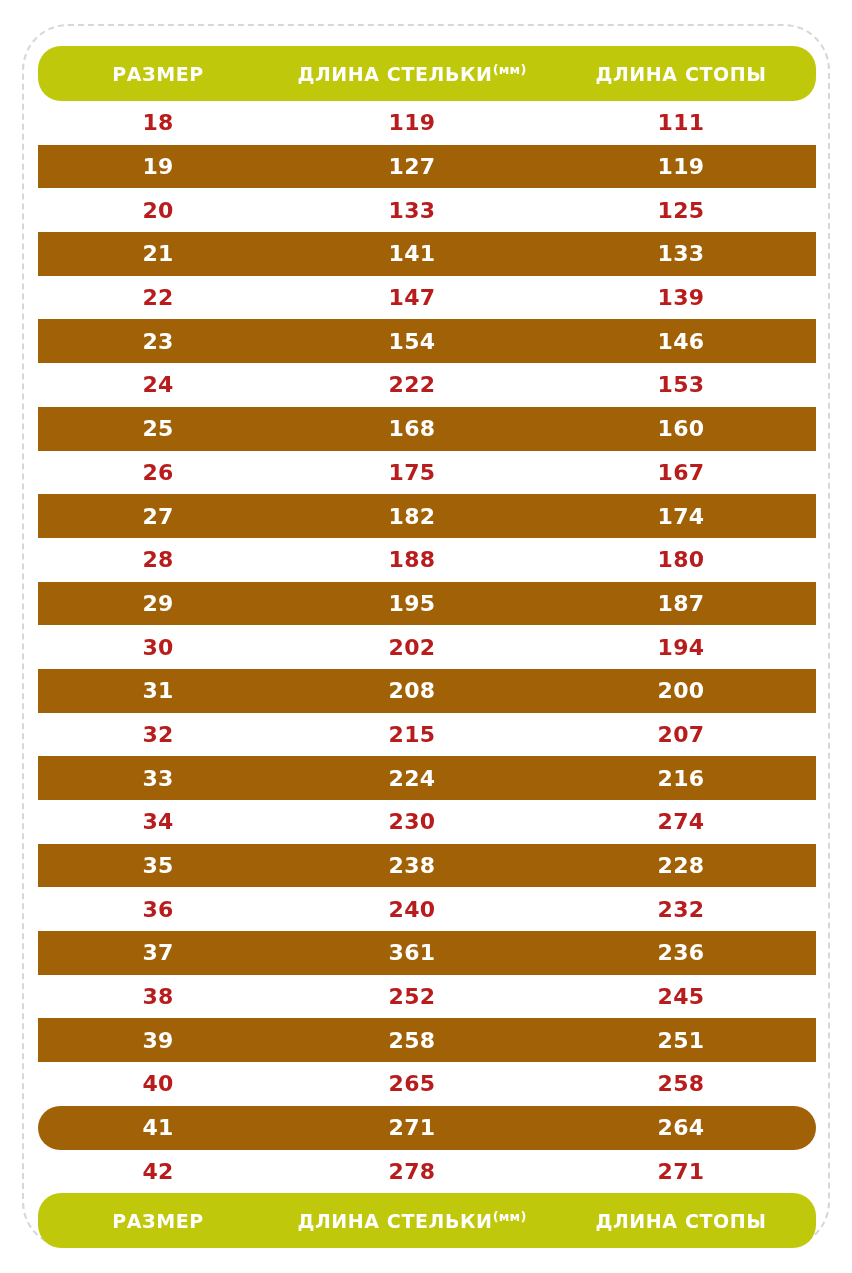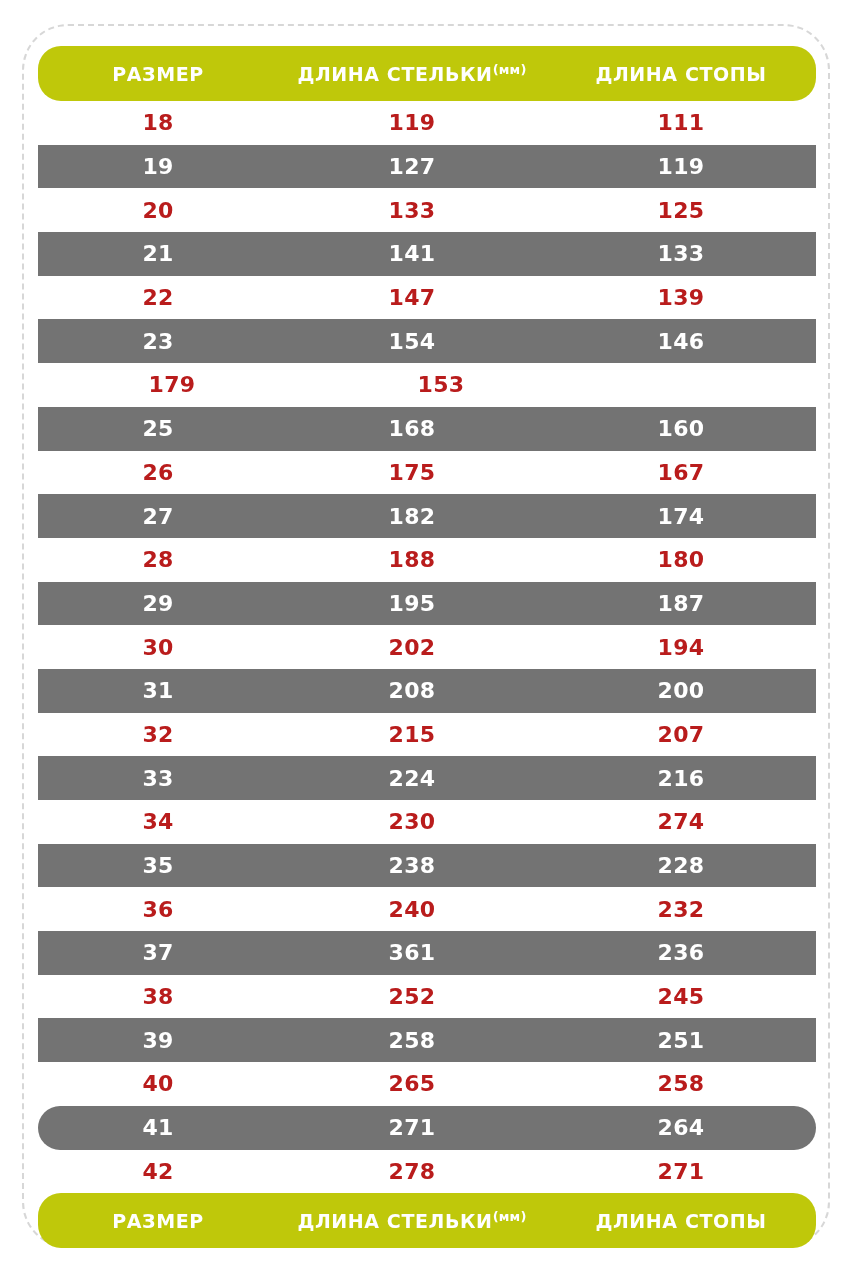--- a/index.html
+++ b/index.html
@@ -49,21 +49,21 @@
     letter-spacing: 0.3px;
     white-space: nowrap;
   }
 
   .cell.col-size   { width: 240px; }
   .cell.col-insole { width: 268px; }
   .cell.col-foot   { width: 270px; }
 
   
   .row.shaded {
-    background: #737373;
+    background: #a16207;
   }
   .row.shaded .cell {
     color: #ffffff;
   }
   .row.plain {
     background: #ffffff;
   }
   .row.plain .cell {
     color: #b91c1c;
   }
@@ -135,21 +135,22 @@
     <div class="cell col-size">22</div>
     <div class="cell col-insole">147</div>
     <div class="cell col-foot">139</div>
   </div>
   <div class="row shaded">
     <div class="cell col-size">23</div>
     <div class="cell col-insole">154</div>
     <div class="cell col-foot">146</div>
   </div>
   <div class="row plain">
-    <div class="cell col-insole">179</div>
+    <div class="cell col-size">24</div>
+    <div class="cell col-insole">222</div>
     <div class="cell col-foot">153</div>
   </div>
   <div class="row shaded">
     <div class="cell col-size">25</div>
     <div class="cell col-insole">168</div>
     <div class="cell col-foot">160</div>
   </div>
   <div class="row plain">
     <div class="cell col-size">26</div>
     <div class="cell col-insole">175</div>

